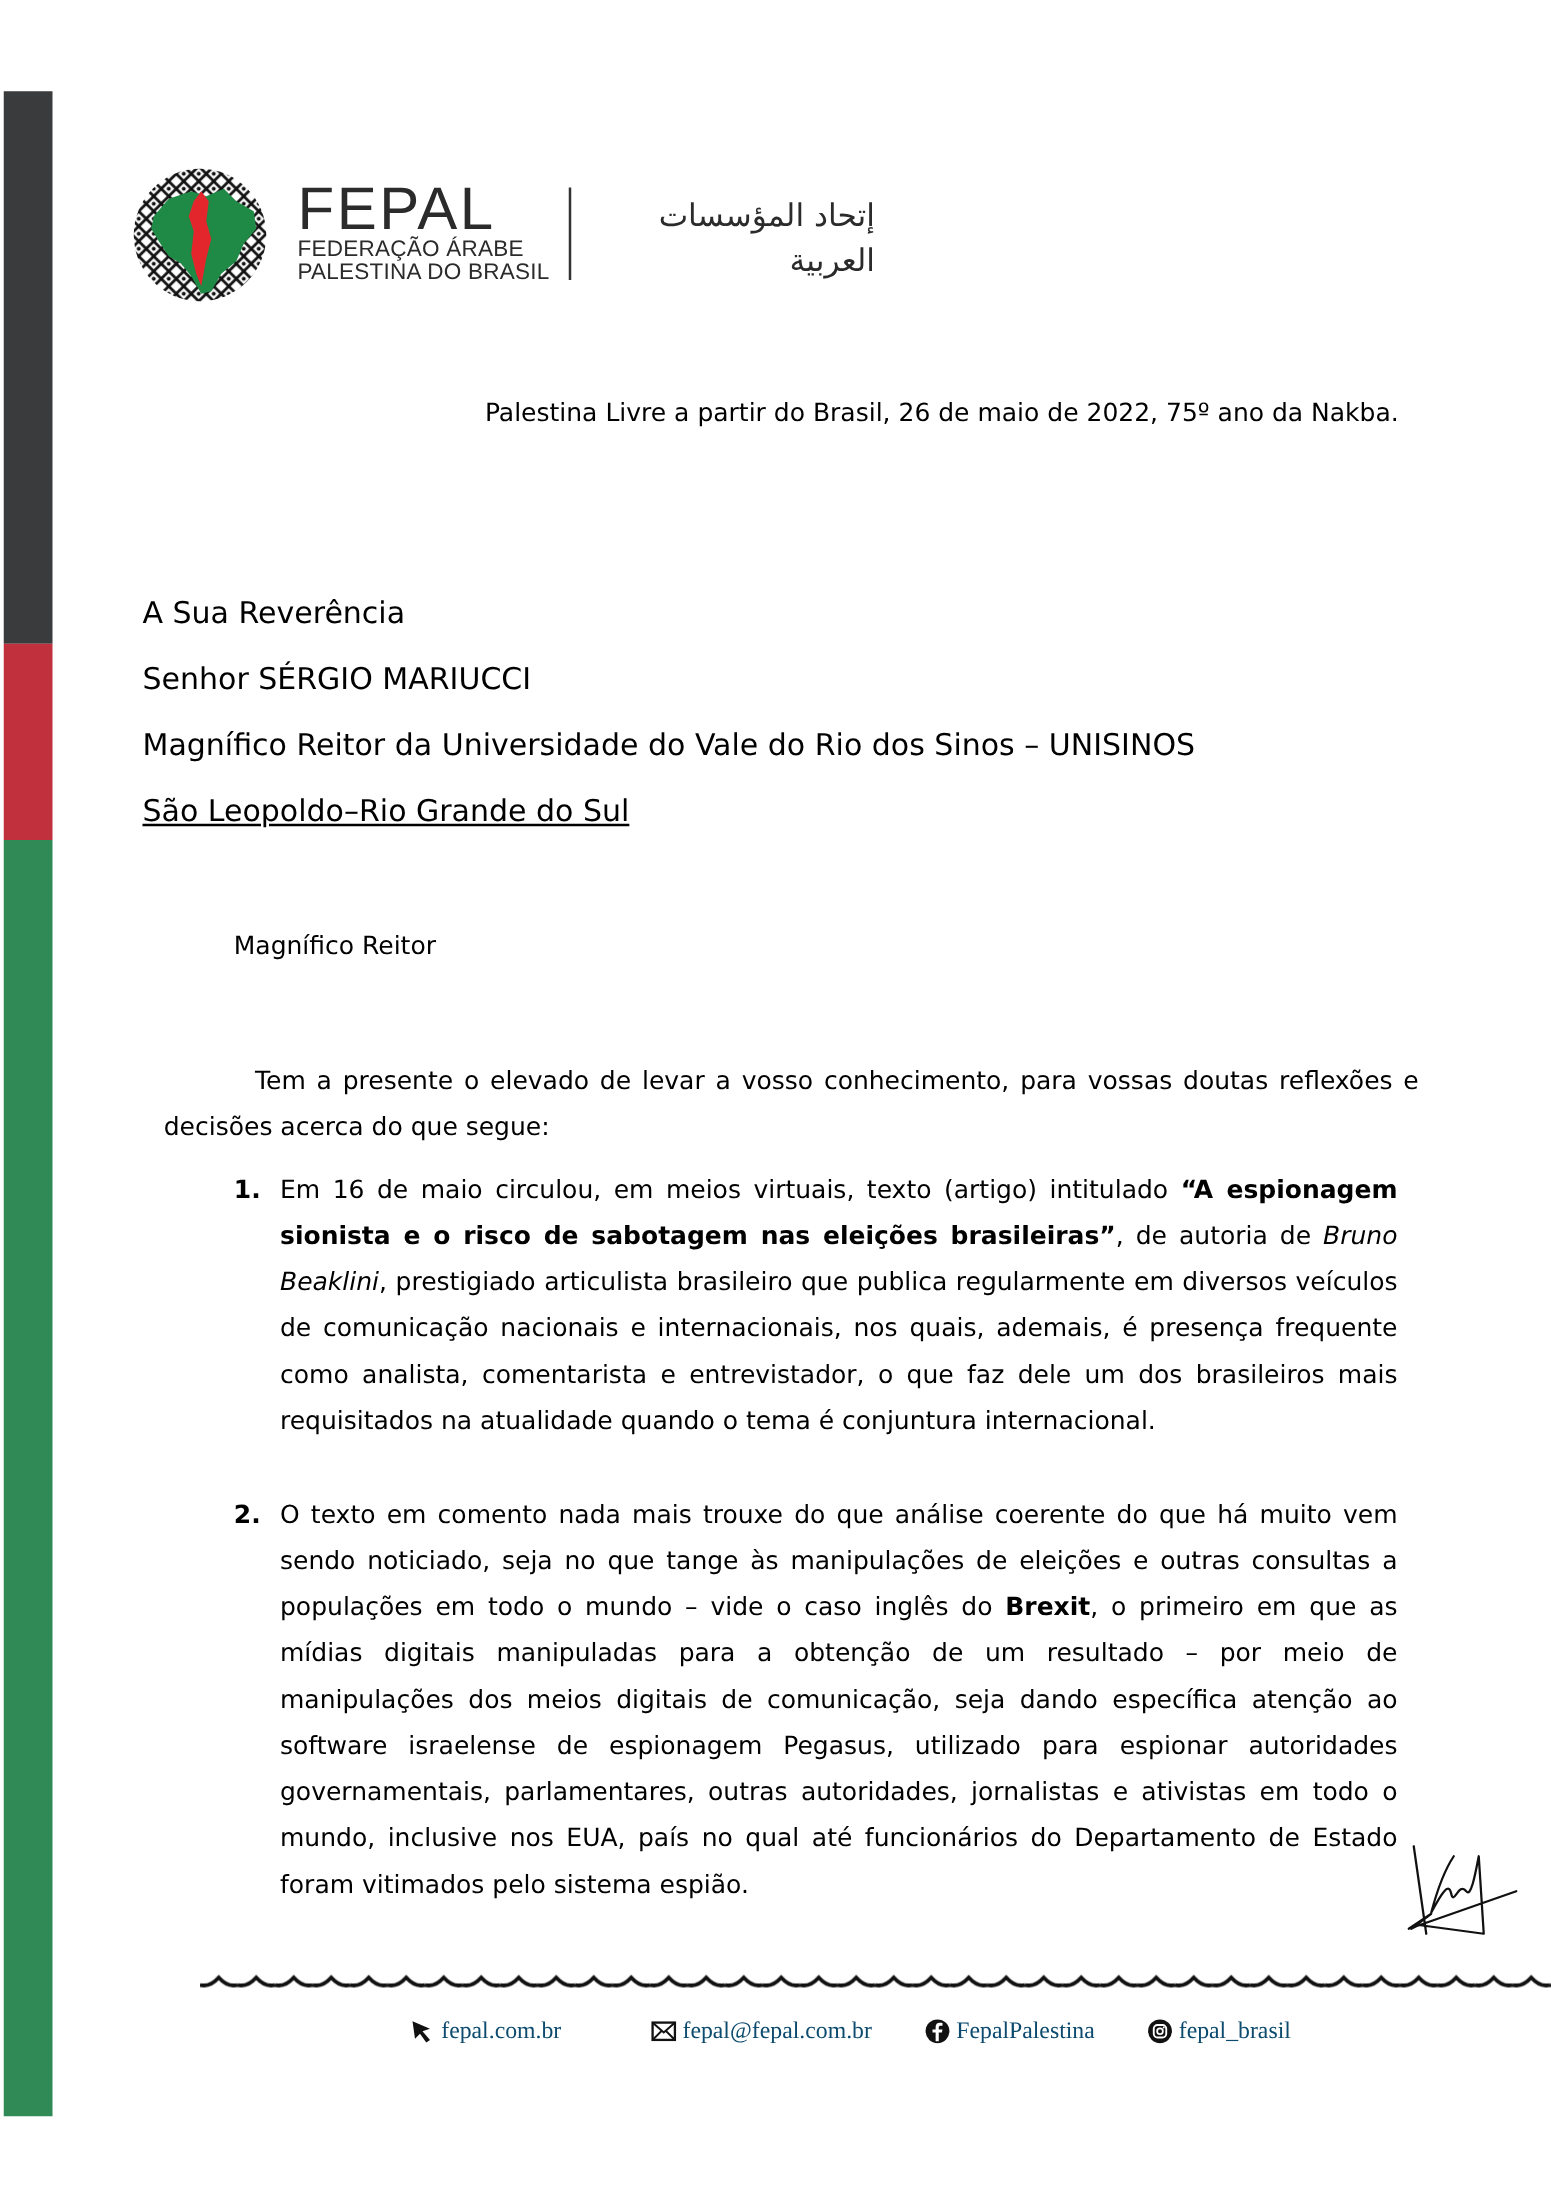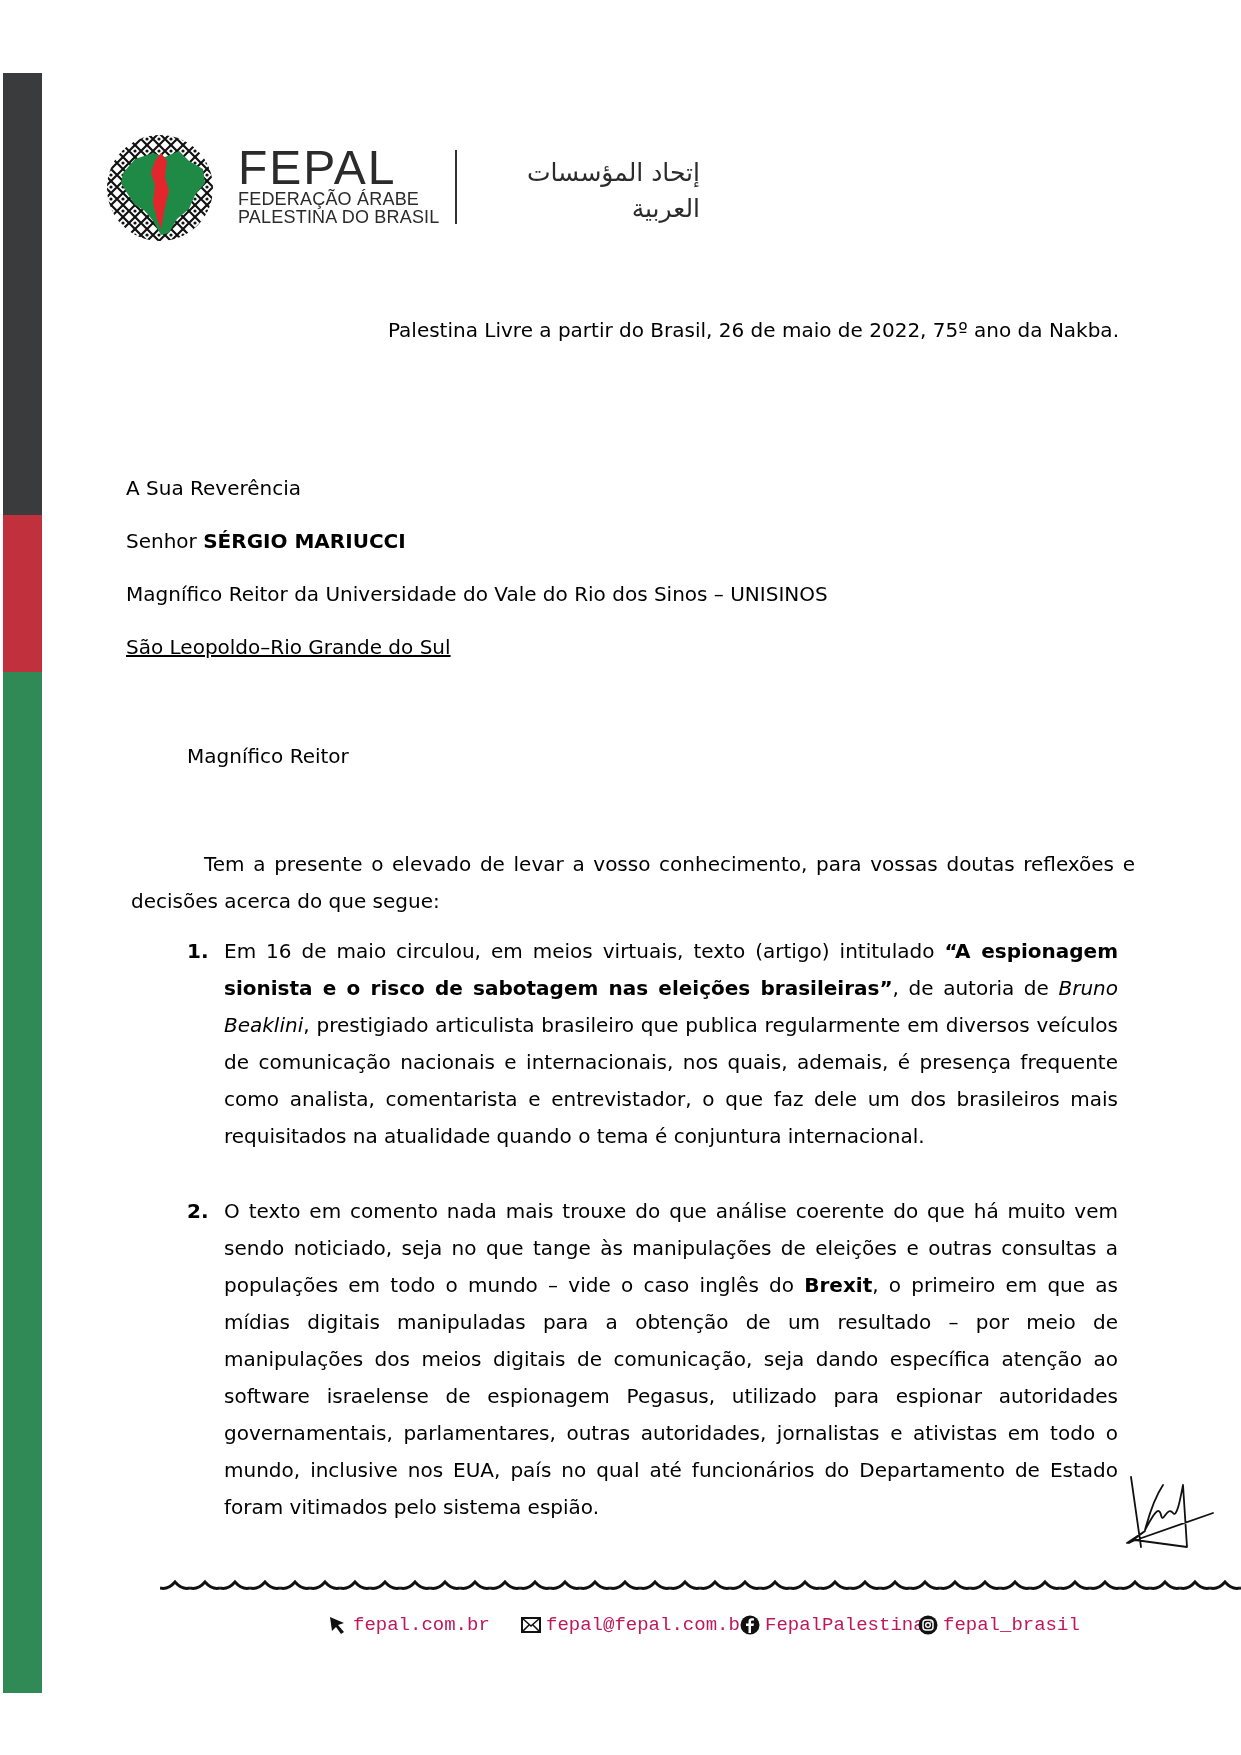--- a/index.html
+++ b/index.html
@@ -14,39 +14,39 @@
   .logo { position:absolute; left:105px; top:133px; width:110px; height:110px; }
   .brand { position:absolute; left:238px; top:146px; }
   .brand-main { font-family:"Liberation Sans", sans-serif; font-size:48px; letter-spacing:2px; color:#2b2b2b; line-height:44px; }
   .brand-sub { font-family:"Liberation Sans", sans-serif; font-size:18px; color:#2b2b2b; line-height:18px; letter-spacing:0.2px; }
   .brand-divider { position:absolute; left:455px; top:150px; width:2px; height:74px; background:#333; }
   .brand-ar { position:absolute; left:470px; top:155px; width:230px; direction:rtl; text-align:right;
               font-family:"DejaVu Sans", sans-serif; font-size:25px; line-height:36px; color:#2b2b2b; }
 
   .dateline { position:absolute; right:122px; top:318px; font-size:20px; }
 
-  .addr { position:absolute; left:114px; font-size:20px;margin-left:12px; }
-  .addr b { font-weight:bold; }
+  .addr { position:absolute; left:114px; font-size:24px; }
+  .addr b { font-weight:normal; }
   .u { text-decoration:underline; }
 
   .salut { position:absolute; left:187px; top:744px; font-size:20px; }
 
   .intro { position:absolute; left:131px; top:846px; width:1004px; font-size:20px; line-height:37px; text-align:justify; }
   .intro .indent { display:inline-block; width:73px; }
 
   .list { position:absolute; left:187px; width:931px; font-size:20px; line-height:37px; }
   .list .num { position:absolute; left:0; top:0; font-weight:bold; }
   .list .txt { margin-left:37px; text-align:justify; }
   .list b { font-weight:bold; }
   .list i { font-style:italic; }
 
   .signature { position:absolute; left:1125px; top:1475px; width:90px; height:80px; }
 
   .footer-wave { position:absolute; left:160px; top:1578px; width:1081px; height:16px; }
-  .footer { position:absolute; top:1614px; left:0; width:1241px; height:30px; font-family:Liberation Mono, monospace; font-size:19px; color:#be185d; }
+  .footer { position:absolute; top:1614px; left:0; width:1241px; height:30px; font-family:Liberation Serif, serif; font-size:19px; color:#0c4a6e; }
   .fitem { position:absolute; top:0; display:flex; align-items:center; gap:5px; }
   .fitem svg { display:block; }
 </style>
 </head>
 <body>
 
 <div class="sidebar">
   <div class="seg seg-dark"></div>
   <div class="seg seg-red"></div>
   <div class="seg seg-green"></div>

